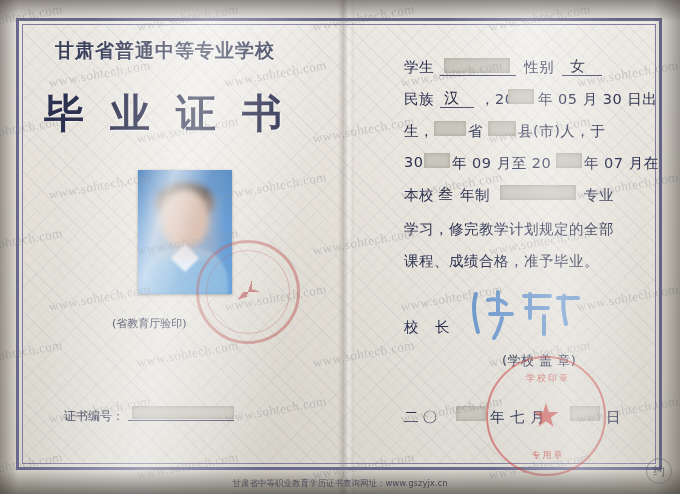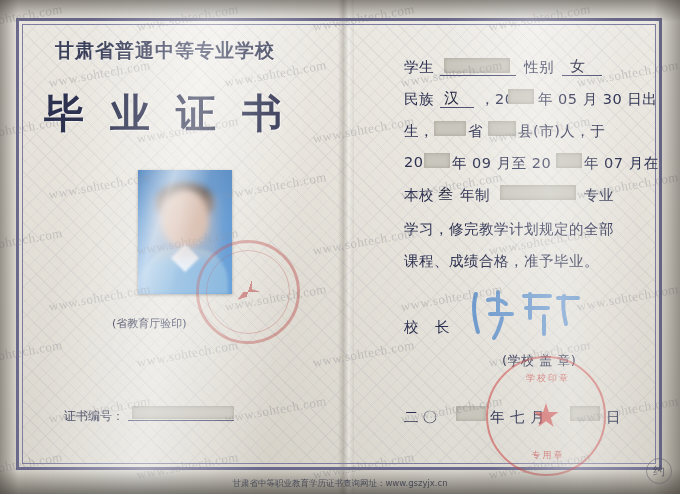--- a/index.html
+++ b/index.html
@@ -377,21 +377,21 @@
   <div class="rline" style="left:480px; top:90px;">，20</div>
   <div class="redaction" style="left:508px; top:89px; width:26px; height:15px;"></div>
   <div class="rline" style="left:538px; top:90px;">年 05 月 30 日出</div>
 
   <div class="rline" style="left:404px; top:122px;">生，</div>
   <div class="redaction" style="left:434px; top:121px; width:32px; height:15px;"></div>
   <div class="rline" style="left:468px; top:122px;">省</div>
   <div class="redaction" style="left:488px; top:121px; width:28px; height:15px;"></div>
   <div class="rline" style="left:518px; top:122px;">县(市)人，于</div>
 
-  <div class="rline" style="left:404px; top:154px;">20</div>
+  <div class="rline" style="left:404px; top:154px;">30</div>
   <div class="redaction" style="left:424px; top:153px; width:26px; height:15px;"></div>
   <div class="rline" style="left:452px; top:154px;">年 09 月至 20</div>
   <div class="redaction" style="left:556px; top:153px; width:26px; height:15px;"></div>
   <div class="rline" style="left:584px; top:154px;">年 07 月在</div>
 
   <div class="rline" style="left:404px; top:186px;">本校</div>
   <div class="hand" style="left:438px; top:185px;">叁</div>
   <div class="rline" style="left:460px; top:186px;">年制</div>
   <div class="redaction" style="left:500px; top:185px; width:76px; height:15px;"></div>
   <div class="rline" style="left:584px; top:186px;">专业</div>

